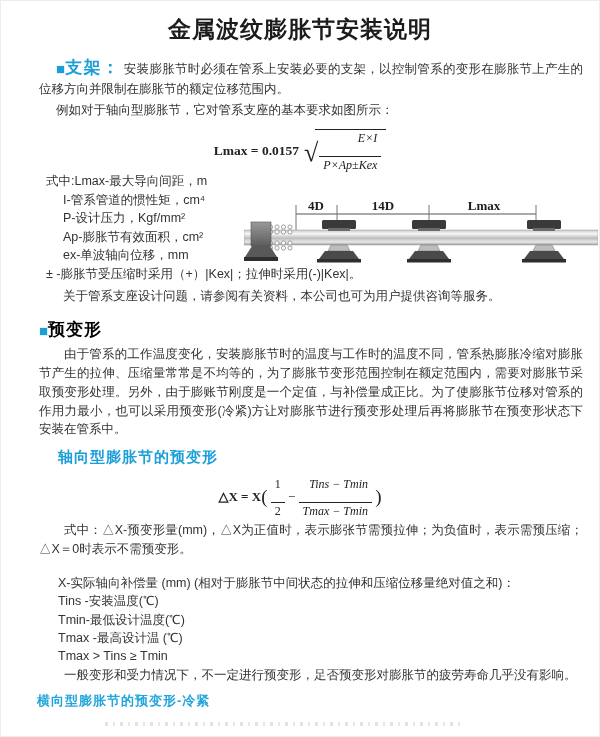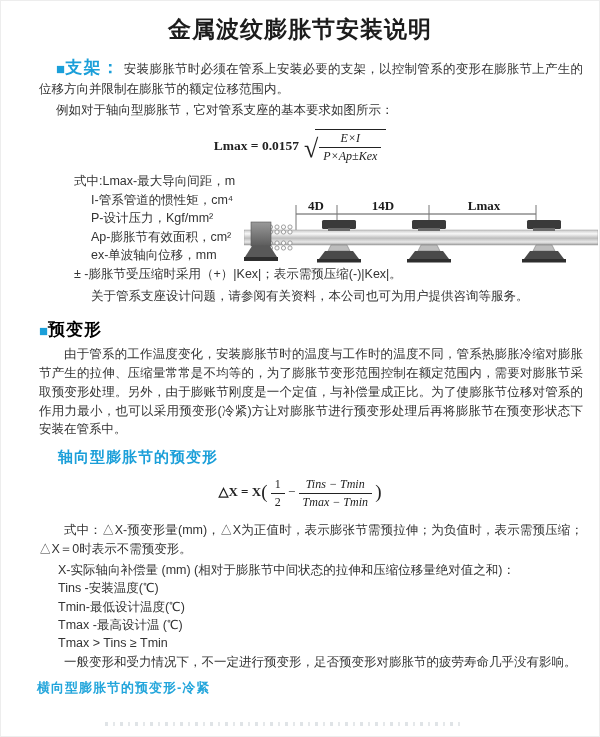--- a/index.html
+++ b/index.html
@@ -24,44 +24,44 @@
 
   
   .formula { text-align:center; font-family:"Liberation Serif", serif; color:#222; }
   .f1 { margin-top:9px; height:38px; }
   .f-lhs { font-weight:bold; font-size:13.5px; }
   .sqrt { display:inline-flex; align-items:center; margin-left:5px; vertical-align:middle; }
   .sqrt-sign { font-size:26px; line-height:1; font-weight:normal; transform:translateY(2px); }
   .sqrt-body { border-top:1.4px solid #222; padding:1px 5px 0 4px; margin-left:-3px; }
   .frac { display:inline-block; vertical-align:middle; text-align:center;
           font-family:"Liberation Serif", serif; font-size:12px; line-height:1.25; }
-  .frac .num { display:block; padding:0 4px 1px; border-bottom:1px solid #222; }
+  .frac .num { display:block; padding:0 4px 10px; border-bottom:1px solid #222;text-align:right; }
   .frac .den { display:block; padding:1px 4px 0; }
   .ital { font-style:italic; }
   .bigp { font-size:19px; vertical-align:-2px; font-weight:normal; }
 
   
-  .defs { margin-top:5px;padding-left:28px; }
+  .defs { margin-top:5px; }
   .def-line { font-size:12.5px; line-height:18.6px; color:#333; }
   .ind-a { margin-left:45px; }
   .ind-b { margin-left:62px; }
 
   
   .diagram { position:absolute; left:243px; top:196px; width:354px; height:92px; }
   .dim-label { font-family:"Liberation Serif", serif; font-weight:bold; font-size:13px; fill:#1c1c1c; }
 
   .sec2-head { margin:13px 16px 0 38px; }
   .sec2-head .txt { color:#000000; font-size:17px; font-weight:bold; letter-spacing:1px; }
   .preform-body { margin-top:4px; line-height:18.8px; text-indent:25px; }
 
   .blue-sub { margin:9px 0 0 57px; color:#1b9fd9; font-size:15px; font-weight:bold; letter-spacing:1px; }
   .f2 { margin-top:10px; height:36px; font-size:13px; }
   .f2 .f-lhs { font-size:13px; }
   .where-para { margin-top:8px; line-height:19px; text-indent:25px; }
-  .xdef-line { margin-top:2px; }
+  .xdef-line { margin-top:15px; }
   .temp-line { font-size:12.5px; line-height:18.2px; margin-left:57px; color:#333; }
   .note-line { margin-top:1px; line-height:18.5px; text-indent:25px; }
 
   .blue-head2 { margin:7px 0 0 36px; color:#22a5db; font-size:13px; font-weight:bold; letter-spacing:1px; }
 
   .cutoff-sliver {
     position:absolute; left:104px; bottom:10px; width:360px; height:4px; opacity:.45;
     background:repeating-linear-gradient(90deg,#b9c2c9 0 3px, transparent 3px 8px, #c6cdd2 8px 10px, transparent 10px 15px);
   }
 </style>
@@ -81,21 +81,21 @@
         <span class="sqrt-body"><span class="frac"><span class="num ital">E×I</span><span class="den ital">P×Ap±Kex</span></span></span>
       </span>
   </div>
 
   <div class="defs">
     <div class="def-line ind-a">式中:Lmax-最大导向间距，m</div>
     <div class="def-line ind-b">I-管系管道的惯性矩，cm⁴</div>
     <div class="def-line ind-b">P-设计压力，Kgf/mm²</div>
     <div class="def-line ind-b">Ap-膨胀节有效面积，cm²</div>
     <div class="def-line ind-b">ex-单波轴向位移，mm</div>
-    <div class="def-line ind-a">± -膨胀节受压缩时采用（+）|Kex|；表示需预压缩(-)|Kex|。</div>
+    <div class="def-line ind-a">± -膨胀节受压缩时采用（+）|Kex|；拉伸时采用(-)|Kex|。</div>
     <div class="def-line ind-b" style="margin-top:3px;">关于管系支座设计问题，请参阅有关资料，本公司也可为用户提供咨询等服务。</div>
   </div>
 
   <svg class="diagram" viewBox="0 0 354 92">
     <defs>
       <linearGradient id="pipeGrad" x1="0" y1="0" x2="0" y2="1">
         <stop offset="0" stop-color="#c9c9c9"></stop>
           <stop offset="0.25" stop-color="#f7f7f7"></stop>
         <stop offset="0.55" stop-color="#bdbdbd"></stop>
           <stop offset="0.8" stop-color="#e9e9e9"></stop>

